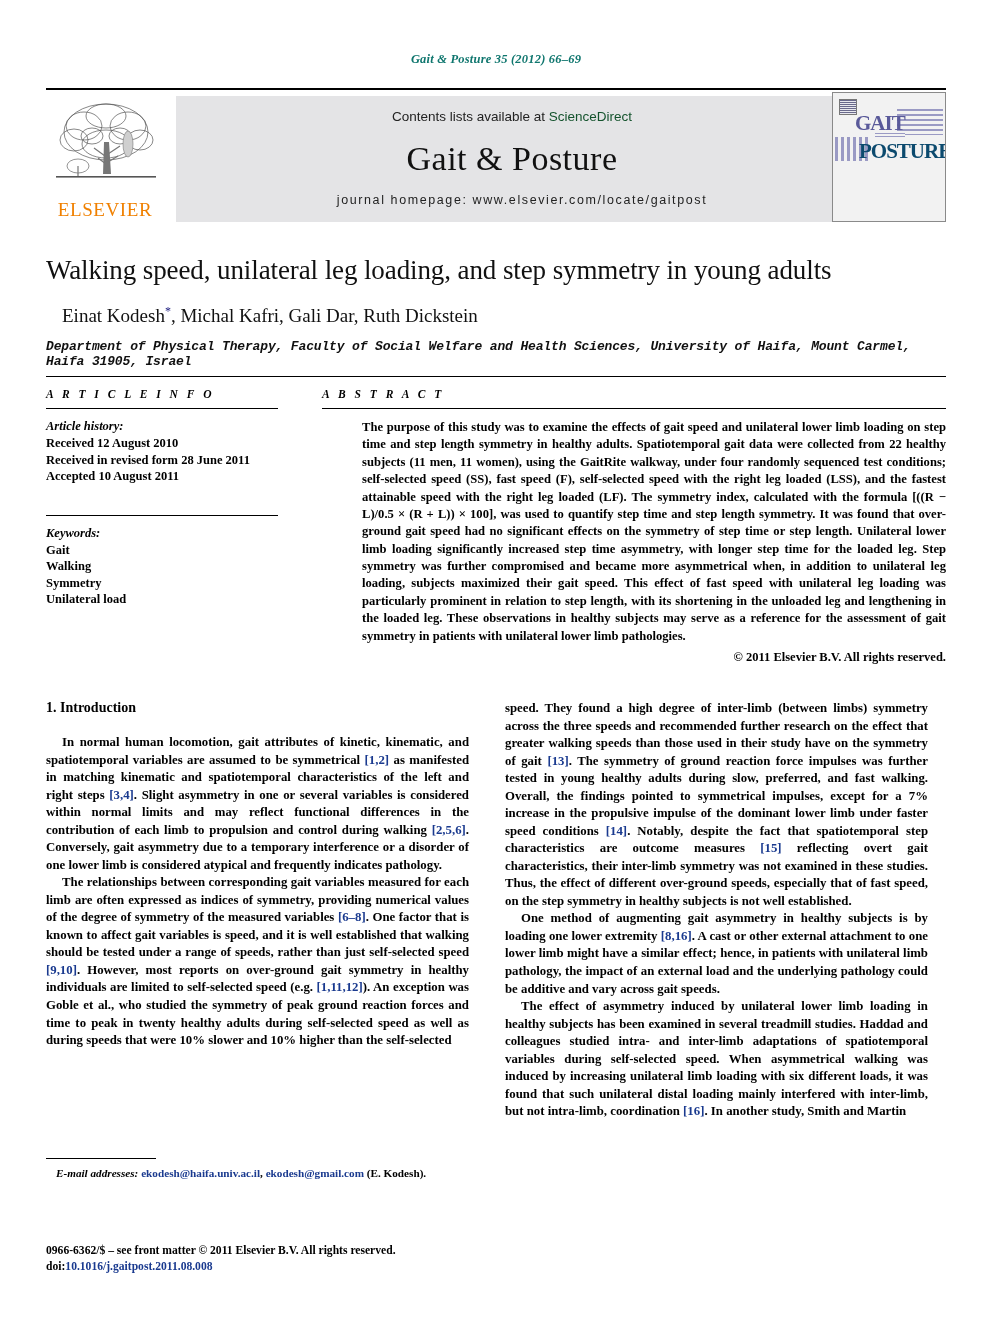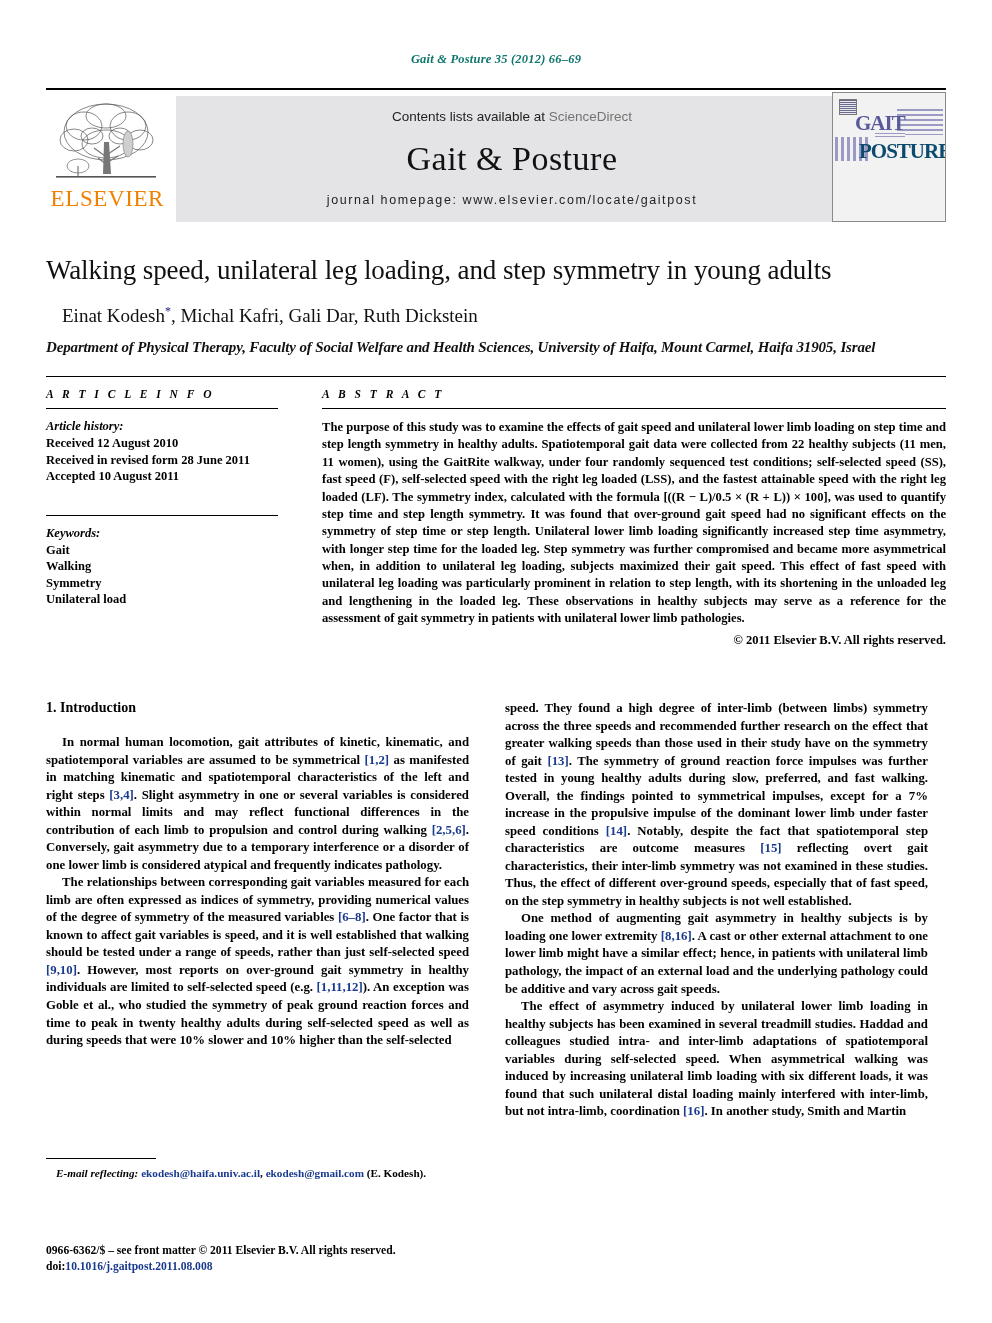--- a/index.html
+++ b/index.html
@@ -59,27 +59,27 @@
   }
   .elsevier-tree {
     position: absolute;
     top: 2px;
     left: 8px;
     width: 104px;
     height: 90px;
   }
   .elsevier-word {
     position: absolute;
-    bottom: 10px;
+    bottom: 1px;
     left: 0;
     width: 118px;
-    text-align: right;
+    text-align: center;
     color: #f08000;
     font-family: "Liberation Serif", serif;
-    font-size: 23px;
+    font-size: 19px;
     letter-spacing: 0.6px;
   }
   .journal-band {
     position: absolute;
     top: 8px;
     left: 130px;
     width: 672px;
     height: 126px;
     background: #e4e4e6;
   }
@@ -87,37 +87,37 @@
     position: absolute;
     top: 13px;
     left: 0;
     width: 672px;
     text-align: center;
     font-family: "Liberation Sans", sans-serif;
     font-size: 13.5px;
     color: #222;
   }
   .sciencedirect {
-    color: #737373;
+    color: #14532d;
   }
   .journal-title {
     position: absolute;
     top: 44px;
     left: 0;
     width: 672px;
     text-align: center;
     font-family: "Liberation Serif", serif;
     font-size: 34px;
     color: #111;
     letter-spacing: 0.5px;
   }
   .journal-homepage {
     position: absolute;
     top: 97px;
-    left: 0;
+    left: 10px;
     width: 672px;
     text-align: center;
     font-family: "Liberation Sans", sans-serif;
     font-size: 12.5px;
     letter-spacing: 1.6px;
     color: #222;
   }
   .cover-thumb {
     position: absolute;
     top: 4px;
@@ -201,25 +201,26 @@
     font-size: 19px;
     color: #111;
     margin: 0 0 12px 16px;
   }
   .corr-star {
     color: #1a1a7e;
     font-size: 12px;
     vertical-align: super;
   }
   .affiliation {
-    font-size: 15px;
+    font-size: 13px;
     font-style: italic;
     font-weight: bold;
     color: #111;
     letter-spacing: -0.15px;
+    font-family: Liberation Mono, monospace;
   }
   
   .info-abstract {
     position: absolute;
     top: 388px;
     left: 46px;
     width: 900px;
     height: 290px;
   }
   .top-rule {
@@ -269,20 +270,21 @@
   }
   .kw-block {
     margin-top: 30px;
   }
   .abstract-body {
     font-size: 12.6px;
     font-weight: bold;
     line-height: 1.38;
     text-align: justify;
     color: #000;
+    margin-left: 40px;
   }
   .copyright {
     font-size: 12.5px;
     font-weight: bold;
     text-align: right;
     margin-top: 5px;
   }
   
   .body-cols {
     position: absolute;
@@ -451,21 +453,21 @@
     <div class="bcol bcol-right">
       <p class="para cont">speed. They found a high degree of inter-limb (between limbs) symmetry across the three speeds and recommended further research on the effect that greater walking speeds than those used in their study have on the symmetry of gait <a class="ref" href="#" style="text-decoration: none;">[13]</a>. The symmetry of ground reaction force impulses was further tested in young healthy adults during slow, preferred, and fast walking. Overall, the findings pointed to symmetrical impulses, except for a 7% increase in the propulsive impulse of the dominant lower limb under faster speed conditions <a class="ref" href="#" style="text-decoration: none;">[14]</a>. Notably, despite the fact that spatiotemporal step characteristics are outcome measures <a class="ref" href="#" style="text-decoration: none;">[15]</a> reflecting overt gait characteristics, their inter-limb symmetry was not examined in these studies. Thus, the effect of different over-ground speeds, especially that of fast speed, on the step symmetry in healthy subjects is not well established.</p>
       <p class="para">One method of augmenting gait asymmetry in healthy subjects is by loading one lower extremity <a class="ref" href="#" style="text-decoration: none;">[8,16]</a>. A cast or other external attachment to one lower limb might have a similar effect; hence, in patients with unilateral limb pathology, the impact of an external load and the underlying pathology could be additive and vary across gait speeds.</p>
       <p class="para">The effect of asymmetry induced by unilateral lower limb loading in healthy subjects has been examined in several treadmill studies. Haddad and colleagues studied intra- and inter-limb adaptations of spatiotemporal variables during self-selected speed. When asymmetrical walking was induced by increasing unilateral limb loading with six different loads, it was found that such unilateral distal loading mainly interfered with inter-limb, but not intra-limb, coordination <a class="ref" href="#" style="text-decoration: none;">[16]</a>. In another study, Smith and Martin</p>
     </div>
   </div>
 
   <div class="footnote">
     <div class="fn-rule"></div>
     <div class="fn-line">
-      <span class="em">E-mail reflecting:</span>
+      <span class="em">E-mail addresses:</span>
       <a class="mail" href="#" style="text-decoration:none">ekodesh@haifa.univ.ac.il</a><span>, </span><a class="mail" href="#" style="text-decoration:none">ekodesh@gmail.com</a><span> (E. Kodesh).</span>
     </div>
   </div>
 
   <div class="footer">
     <div class="footer-line">0966-6362/$ – see front matter © 2011 Elsevier B.V. All rights reserved.</div>
     <div class="footer-line">
       <span>doi:</span><a class="doi-link" href="#" style="text-decoration:none">10.1016/j.gaitpost.2011.08.008</a>
     </div>
   </div>

